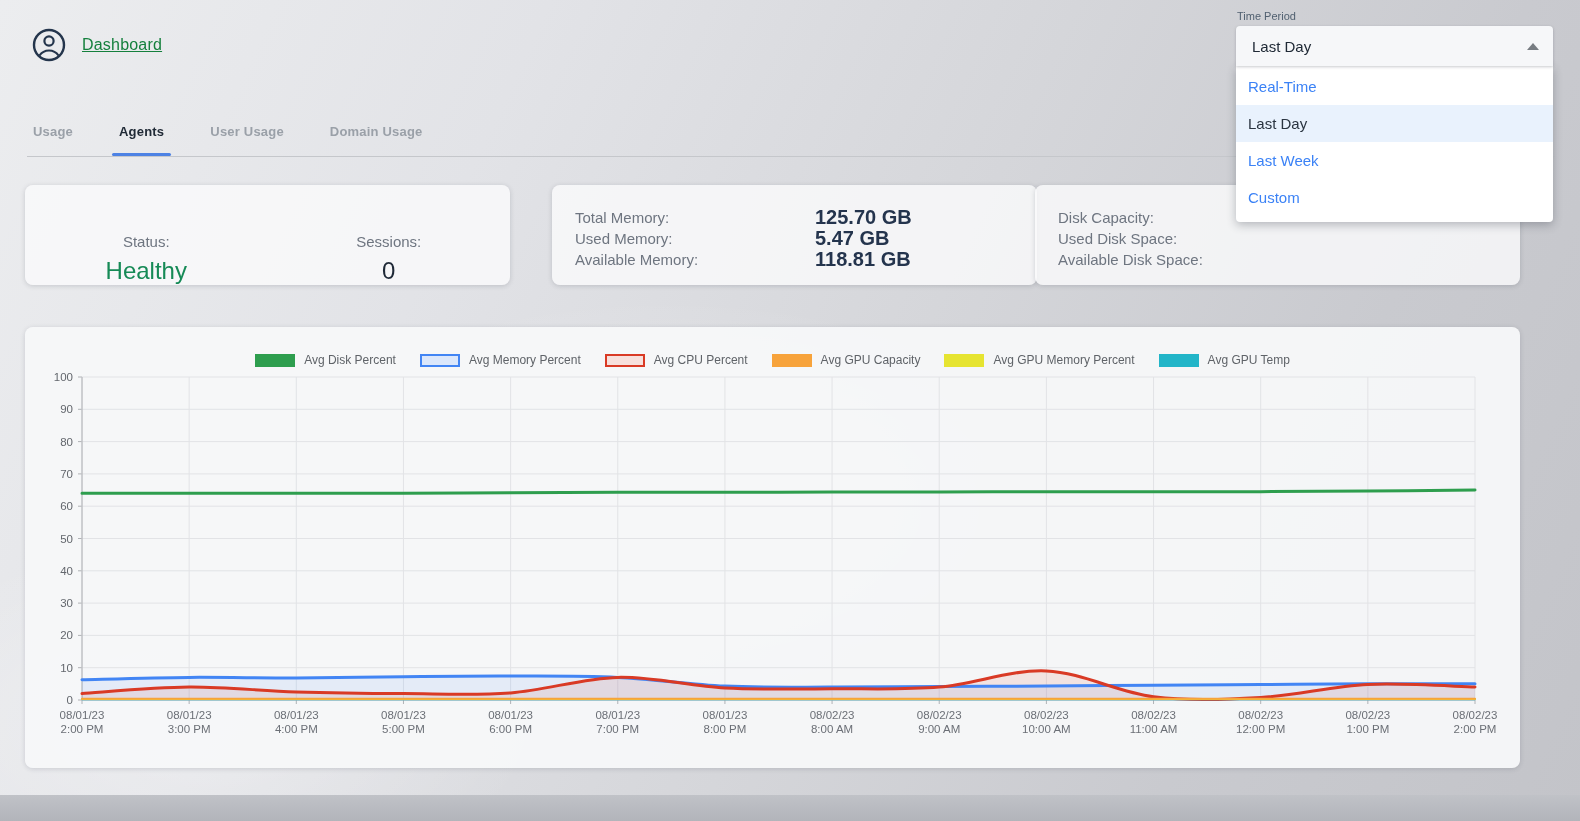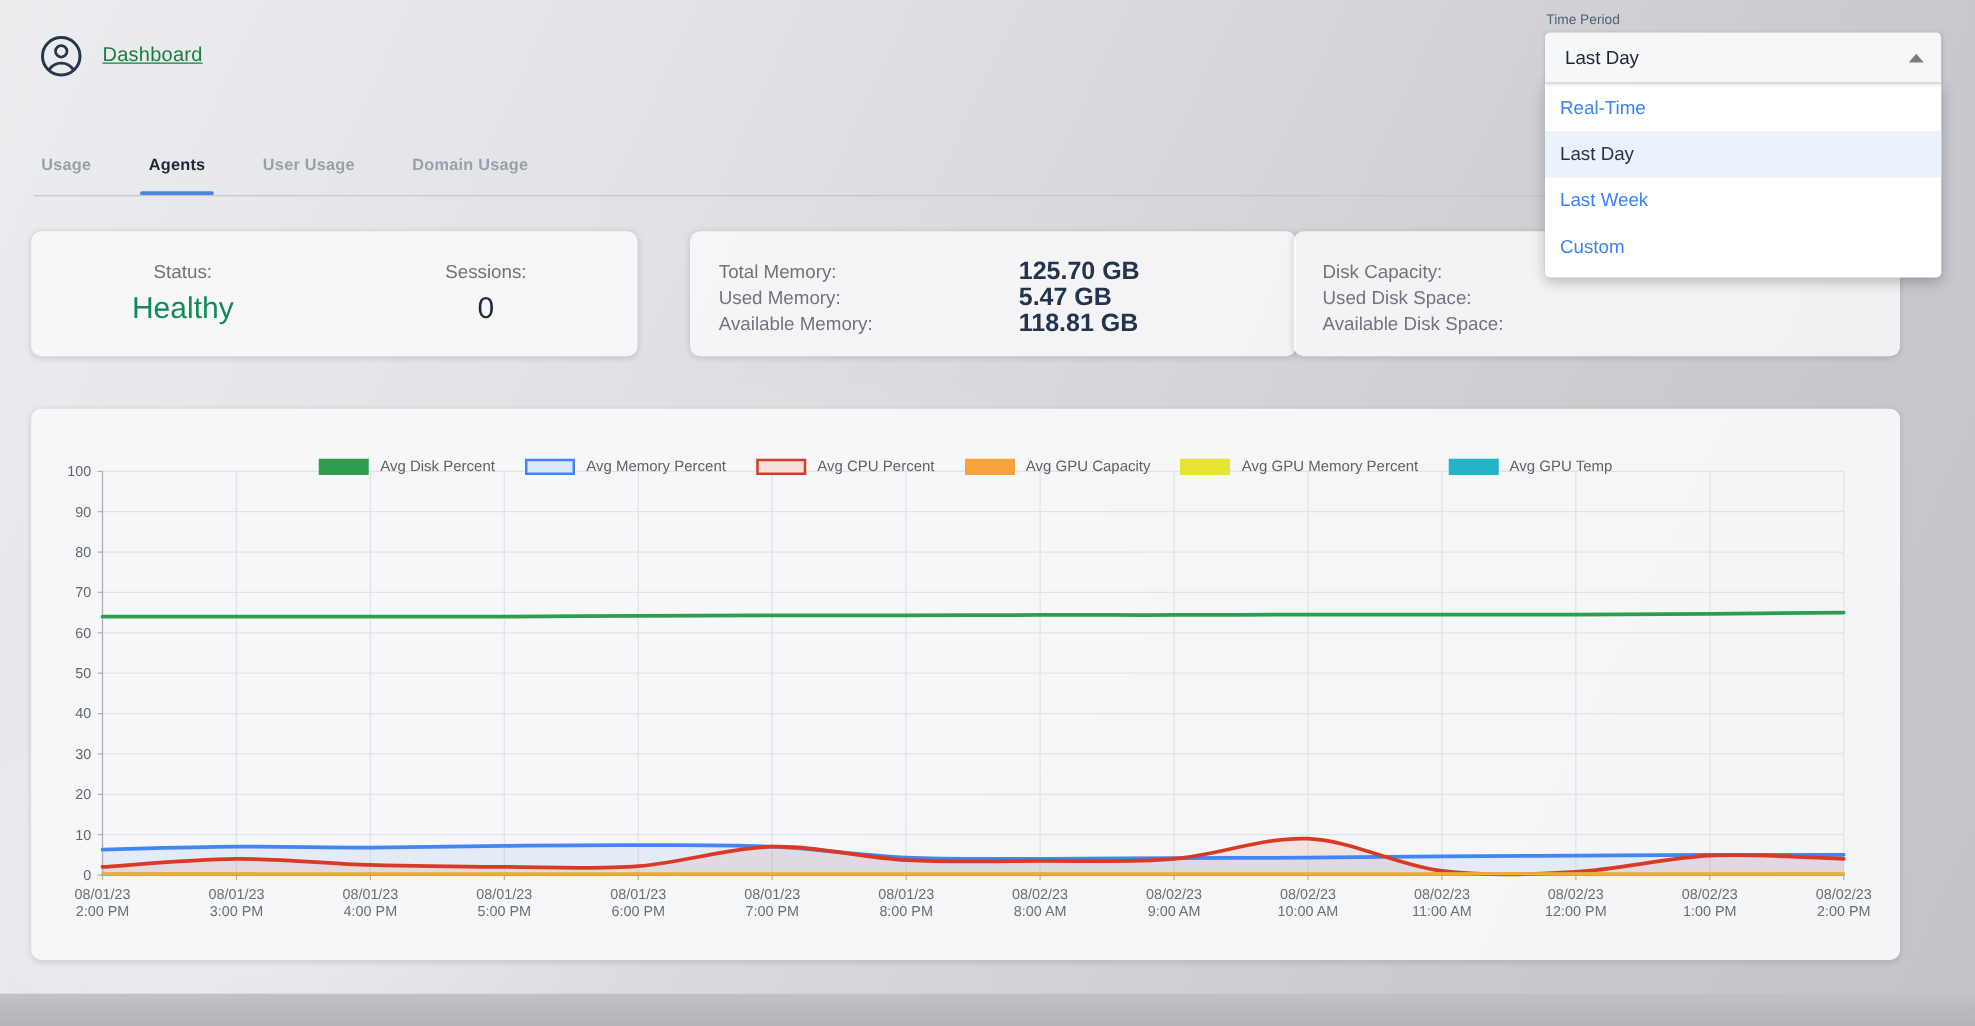--- a/index.html
+++ b/index.html
@@ -27,38 +27,38 @@
     cursor:pointer; letter-spacing:.2px; position:relative; }
   .tab.active { color:#202a36; }
   .tab.active::after { content:""; position:absolute; left:-4px; right:-4px; bottom:0;
     height:3px; background:#4d82e4; border-radius:2px; }
   .tabs-divider { height:1px; background:#c5c7cb; margin:0 25px 0 27px; }
 
   
   .card { position:absolute; top:185px; height:100px; width:485px;
     background:rgba(250,250,251,0.82); border-radius:8px;
     box-shadow:0 1px 5px rgba(40,45,60,0.18); }
-  .card.status-card { left:25px; display:flex; align-items:center; }
+  .card.status-card { left:25px; display:flex; align-items:flex-end; }
   .card.memory-card { left:512px;margin-left:40px; }
   .card.disk-card { left:1035px; }
   .stat-col { width:50%; text-align:center; }
   .stat-label { font-size:15px; color:#6e7580; margin-bottom:7px; }
   .stat-value { font-size:24px; color:#1f2937; }
   .stat-value.healthy { color:#168a56; }
   .kv-rows { padding:22px 0 0 23px; }
   .kv-row { display:flex; height:21px; align-items:center; }
   .kv-label { width:240px; font-size:15px; color:#6e7580; }
   .kv-value { font-size:20px; font-weight:700; color:#24344d; }
 
   
   .chart-card { position:absolute; left:25px; top:327px; width:1495px; height:441px;
     background:rgba(247,248,249,0.95); border-radius:8px;
     box-shadow:0 1px 5px rgba(40,45,60,0.16); }
   .legend { position:absolute; left:0; top:26px; width:100%;
-    display:flex; justify-content:center; align-items:center; gap:24px;margin-top:13px; }
+    display:flex; justify-content:center; align-items:center; gap:24px; }
   .legend-item { display:flex; align-items:center; gap:9px; cursor:pointer; }
   .legend-swatch { width:40px; height:13px; }
   .legend-label { font-size:12px; color:#5f6368; }
   #chart-svg { position:absolute; left:0; top:0; }
 
   
   .dropdown { position:absolute; left:1236px; top:10px; width:317px; z-index:10; }
   .dropdown-label { font-size:11px; color:#516070; margin-bottom:4px; padding-left:1px; }
   .select-box { height:40px; background:#f6f7f9; border-radius:4px 4px 0 0;
     display:flex; align-items:center; justify-content:space-between;

